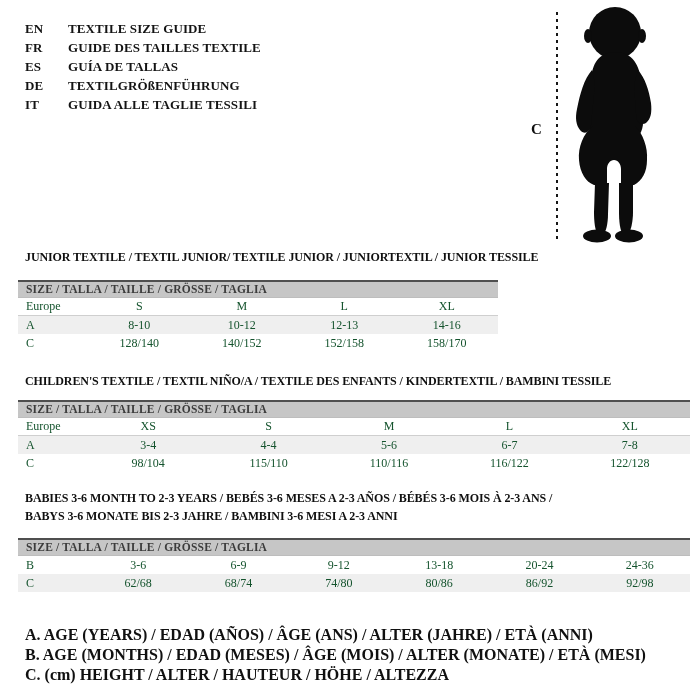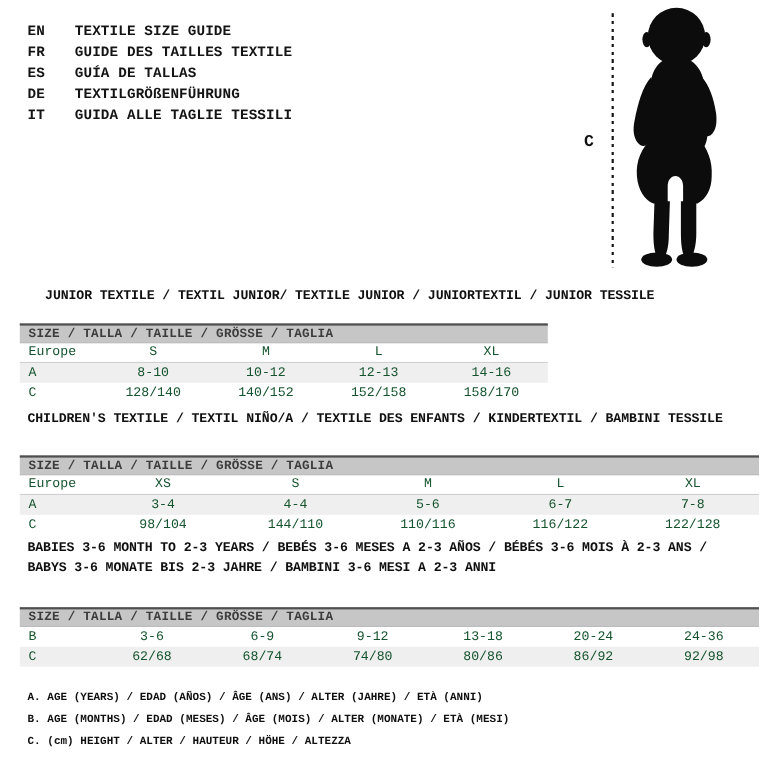--- a/index.html
+++ b/index.html
@@ -1,18 +1,18 @@
 <!DOCTYPE html>
 <html><head>
 <meta charset="utf-8">
 <style>
   html,body { margin:0; padding:0; background:#ffffff; }
   .page {
     position:relative; width:700px; height:700px; background:#ffffff;
-    font-family:Liberation Mono, monospace; color:#1c1c1c; overflow:hidden;border-radius:24px;
+    font-family:Liberation Serif, serif; color:#1c1c1c; overflow:hidden;border-radius:24px;
   }
 
   
   .lang-list { position:absolute; left:25px; top:19px; }
   .lang-row  { display:flex; font-weight:bold; font-size:13px; line-height:19px; color:#141414; letter-spacing:0.1px; }
   .lang-code { display:inline-block; width:43px; }
 
   
   .measure-line {
     position:absolute; left:556px; top:12px; width:2px; height:231px;
@@ -23,40 +23,40 @@
 
   
   .section-title { position:absolute; left:25px; font-weight:bold; font-size:12px; color:#101010; letter-spacing:-0.1px; }
   .title-line { line-height:18px; white-space:nowrap; }
 
   
   .size-table { position:absolute; left:18px; }
   .t-bar {
     background:#c6c6c6; border-top:2px solid #4f4f4f; border-bottom:1px solid #bdbdbd;
     height:15px; line-height:15px; padding-left:8px;
-    font-size:11.5px; font-weight:bold; color:#3c3c3c; letter-spacing:0.2px;margin-top:14px;
+    font-size:11.5px; font-weight:bold; color:#3c3c3c; letter-spacing:0.2px;
   }
   .t-row { display:flex; height:18px; line-height:18px; font-size:12px; color:#14532d; }
   .t-row.shade { background:#efefef; }
   .t-row.europe { border-bottom:1px solid #cfcfcf; height:17px; line-height:17px; }
   .t-label { width:62px; padding-left:8px; }
   .t-cell { flex:1 1 0; text-align:center; }
 
   .w-junior { width:480px; }
   .w-wide   { width:672px; }
   .pos-t1 { top:280px; }
   .pos-t2 { top:400px; }
   .pos-t3 { top:538px; }
-  .pos-title1 { top:260px;margin-left:16px; }
+  .pos-title1 { top:248px; }
   .pos-title2 { top:372px; }
   .pos-title3 { top:489px; }
 
   
   .footnotes { position:absolute; left:25px; top:625px; }
-  .footnote { font-weight:bold; font-size:10px; line-height:20px; color:#101010; white-space:nowrap; }
+  .footnote { font-weight:bold; font-size:16px; line-height:20px; color:#101010; white-space:nowrap; }
 </style>
 </head>
 <body>
 
 <div class="page">
 
   <div class="lang-list">
       <div class="lang-row">
         <span class="lang-code">EN</span>
         <span class="lang-label">TEXTILE SIZE GUIDE</span>
@@ -142,21 +142,21 @@
         <span class="t-label">A</span>
         <span class="t-cell">3-4</span>
         <span class="t-cell">4-4</span>
         <span class="t-cell">5-6</span>
         <span class="t-cell">6-7</span>
         <span class="t-cell">7-8</span>
       </div>
       <div class="t-row">
         <span class="t-label">C</span>
         <span class="t-cell">98/104</span>
-        <span class="t-cell">144/110</span>
+        <span class="t-cell">115/110</span>
         <span class="t-cell">110/116</span>
         <span class="t-cell">116/122</span>
         <span class="t-cell">122/128</span>
       </div>
     </div>
 
   <div class="section-title pos-title3">
       <div class="title-line">BABIES 3-6 MONTH TO 2-3 YEARS / BEBÉS 3-6 MESES A 2-3 AÑOS / BÉBÉS 3-6 MOIS À 2-3 ANS /</div>
       <div class="title-line">BABYS 3-6 MONATE BIS 2-3 JAHRE / BAMBINI 3-6 MESI A 2-3 ANNI</div>
     </div>

